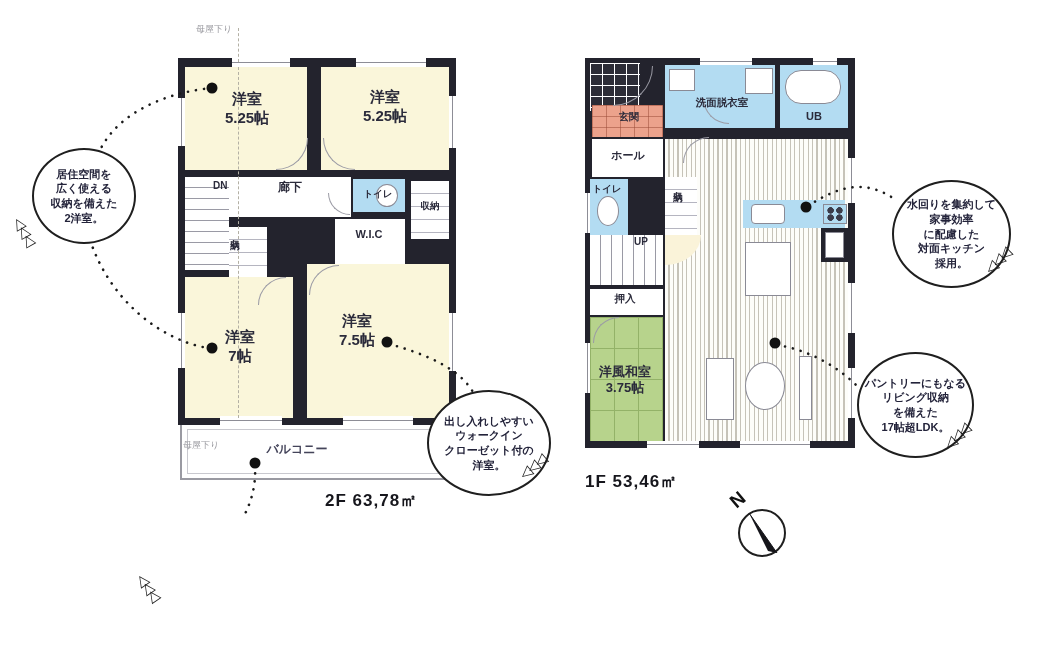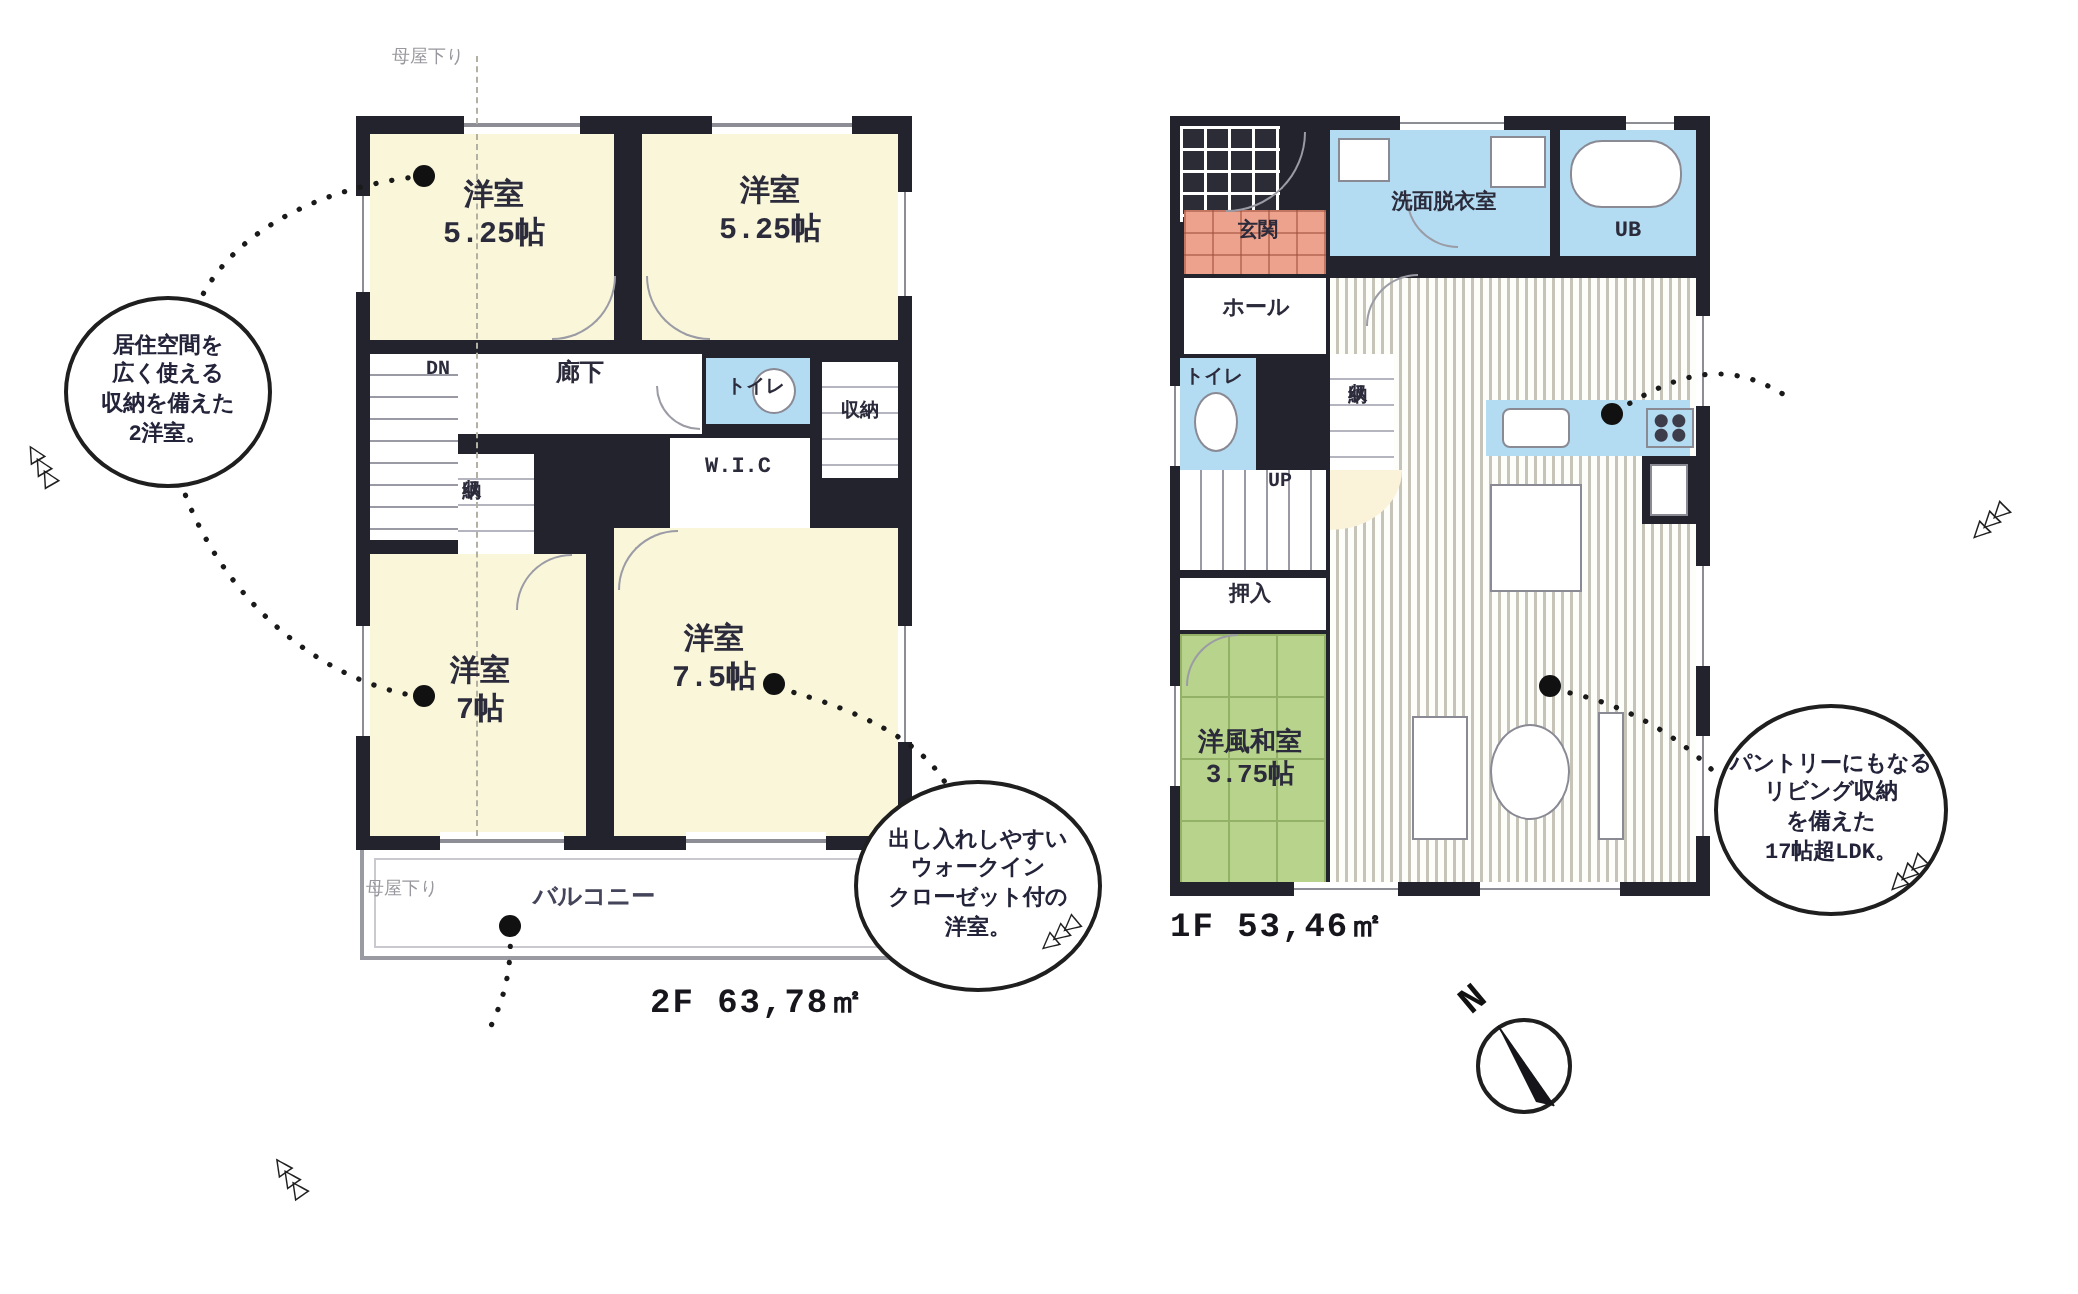--- a/index.html
+++ b/index.html
@@ -1,17 +1,17 @@
 <!DOCTYPE html>
 <html><head>
 <meta charset="utf-8">
 <style>
   html,body{margin:0;padding:0;background:#fff;}
   #canvas{position:relative;width:1039px;height:647px;background:#ffffff;overflow:hidden;
-          font-family:Liberation Mono, monospace;}
+          font-family:Liberation Sans, sans-serif;}
   .abs{position:absolute;}
   .plan{position:absolute;background:#23232d;z-index:1;}
   .rm{position:absolute;}
   .white{background:#ffffff;}
   .cream{background:#faf6da;}
   .blue{background:#b3dcf2;}
   .pink{background:#eca28c;
         background-image:linear-gradient(rgba(160,80,60,.55) 1px,transparent 1px),
                          linear-gradient(90deg,rgba(160,80,60,.55) 1px,transparent 1px);
         background-size:14px 11px;}
@@ -178,21 +178,21 @@
   <div class="lbl" style="left:814px;top:110px;font-size:11px;">UB</div>
   <div class="lbl" style="left:628px;top:149px;font-size:11px;">ホール</div>
   <div class="lbl" style="left:607px;top:183px;font-size:9.5px;">トイレ</div>
   <div class="lbl nc vert" style="left:672px;top:183px;font-size:9.5px;">収納</div>
   <div class="lbl nc" style="left:634px;top:236px;font-size:10px;">UP</div>
   <div class="lbl" style="left:625px;top:292px;font-size:10.5px;">押入</div>
   <div class="lbl" style="left:625px;top:364px;font-size:13px;">
     <div>洋風和室</div>
     <div>3.75帖</div>
   </div>
-  <div class="title" style="left:585px;top:451px;">1F 53,46㎡</div>
+  <div class="title" style="left:585px;top:470px;">1F 53,46㎡</div>
 
   <div class="compass-n" style="left:731px;top:489px;">N</div>
   <div class="compass-circle" style="left:738px;top:509px;"></div>
   <svg class="abs" style="left:738px;top:509px;z-index:4;" width="48" height="48">
     <polygon points="11,4 39,44 30,42" fill="#15151a"></polygon>
     <line x1="11" y1="4" x2="39" y2="44" stroke="#15151a" stroke-width="1"></line>
   </svg>
 
   <svg id="overlay" width="1039" height="647">
     <g fill="none" stroke="#1a1a1a" stroke-width="2.6" stroke-linecap="round" stroke-dasharray="0.1 8">
@@ -218,20 +218,27 @@
     <div>広く使える</div>
     <div>収納を備えた</div>
     <div>2洋室。</div>
   </div>
   <div class="callout" style="left:427px;top:390px;width:120px;height:102px;">
     <div>出し入れしやすい</div>
     <div>ウォークイン</div>
     <div>クローゼット付の</div>
     <div>洋室。</div>
   </div>
+  <div class="callout" style="left:892px;top:180px;width:115px;height:104px;">
+    <div>水回りを集約して</div>
+    <div>家事効率</div>
+    <div>に配慮した</div>
+    <div>対面キッチン</div>
+    <div>採用。</div>
+  </div>
   <div class="callout" style="left:857px;top:352px;width:113px;height:102px;">
     <div>パントリーにもなる</div>
     <div>リビング収納</div>
     <div>を備えた</div>
     <div>17帖超LDK。</div>
   </div>
 
   <div class="tri" style="left:10px;top:222px;transform:rotate(60deg);">◁◁◁</div>
   <div class="tri" style="left:134px;top:578px;transform:rotate(55deg);">◁◁◁</div>
   <div class="tri" style="left:518px;top:458px;transform:rotate(-40deg);">◁◁◁</div>

